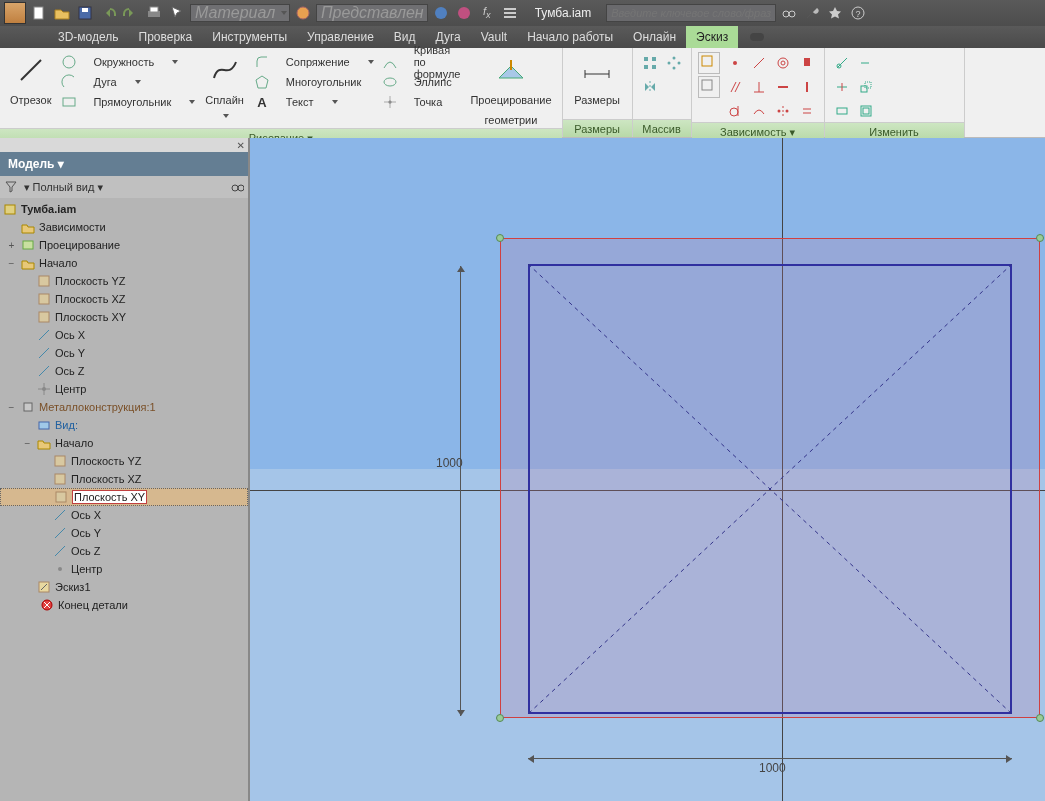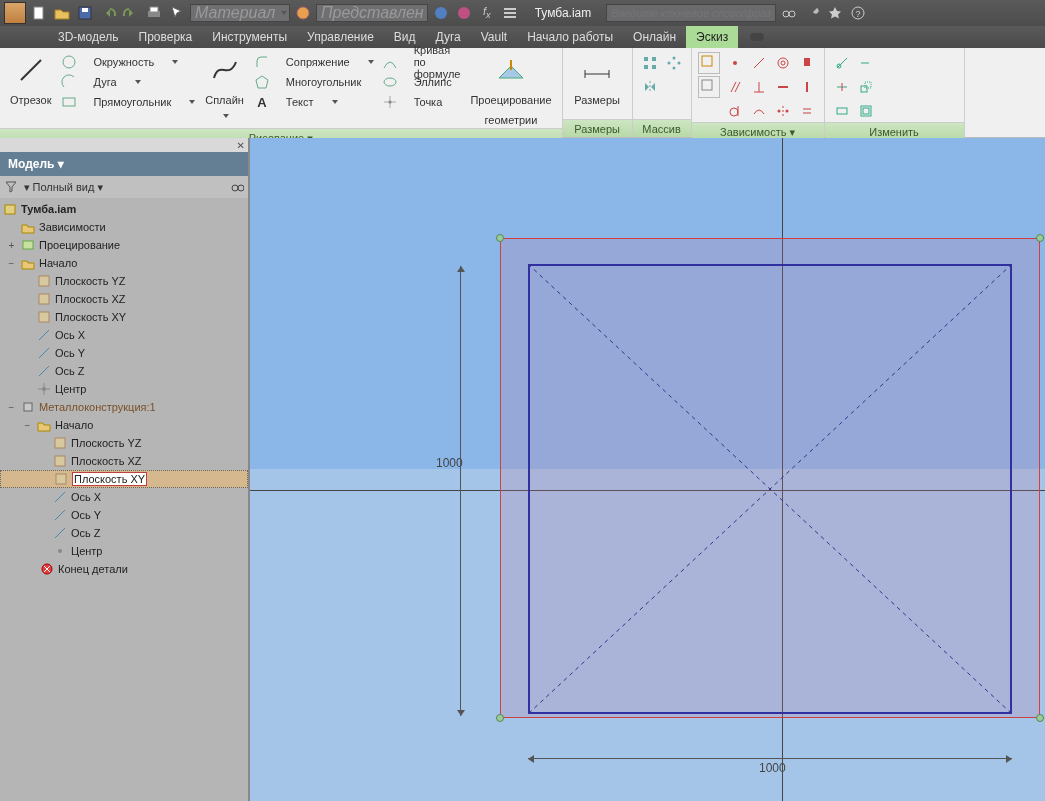--- a/index.html
+++ b/index.html
@@ -718,20 +718,28 @@
 
       <div class="tree-item" style="padding-left:6px;color:#7a5028">
           <span class="exp">−</span>
           <span class="ticon">
             <svg width="14" height="14">
               <rect x="3" y="3" width="8" height="8" fill="#c8c8c8" stroke="#666"></rect>
             </svg>
           </span>
           <span>Металлоконструкция:1</span>
         </div>
+      <div class="tree-item" style="padding-left:36px;color:#2060a0">
+          <span class="ticon">
+            <svg width="14" height="14">
+              <rect x="2" y="4" width="10" height="7" fill="#a0c8e8" stroke="#46a"></rect>
+            </svg>
+          </span>
+          <span>Вид:</span>
+        </div>
       <div class="tree-item" style="padding-left:22px">
           <span class="exp">−</span>
           <span class="ticon">
             <svg width="14" height="14">
               <path d="M1 5h5l1 2h6v6H1z" fill="#e8c878" stroke="#a80"></path>
             </svg>
           </span>
           <span>Начало</span>
         </div>
       <div class="tree-item" style="padding-left:52px">
@@ -784,20 +792,29 @@
         </div>
       <div class="tree-item" style="padding-left:52px">
           <span class="ticon">
             <svg width="14" height="14">
               <circle cx="7" cy="7" r="2" fill="#888"></circle>
             </svg>
           </span>
           <span>Центр</span>
         </div>
 
+      <div class="tree-item" style="padding-left:36px">
+          <span class="ticon">
+            <svg width="14" height="14">
+              <rect x="2" y="2" width="10" height="10" fill="#e8d8a0" stroke="#a86"></rect>
+              <line x1="4" y1="10" x2="10" y2="4" stroke="#666"></line>
+            </svg>
+          </span>
+          <span>Эскиз1</span>
+        </div>
       <div class="tree-item" style="padding-left:39px">
           <span class="ticon">
             <svg width="14" height="14">
               <circle cx="7" cy="7" r="5" fill="#e04040" stroke="#a00"></circle>
               <line x1="4" y1="4" x2="10" y2="10" stroke="#fff"></line>
               <line x1="10" y1="4" x2="4" y2="10" stroke="#fff"></line>
             </svg>
           </span>
           <span>Конец детали</span>
         </div>

